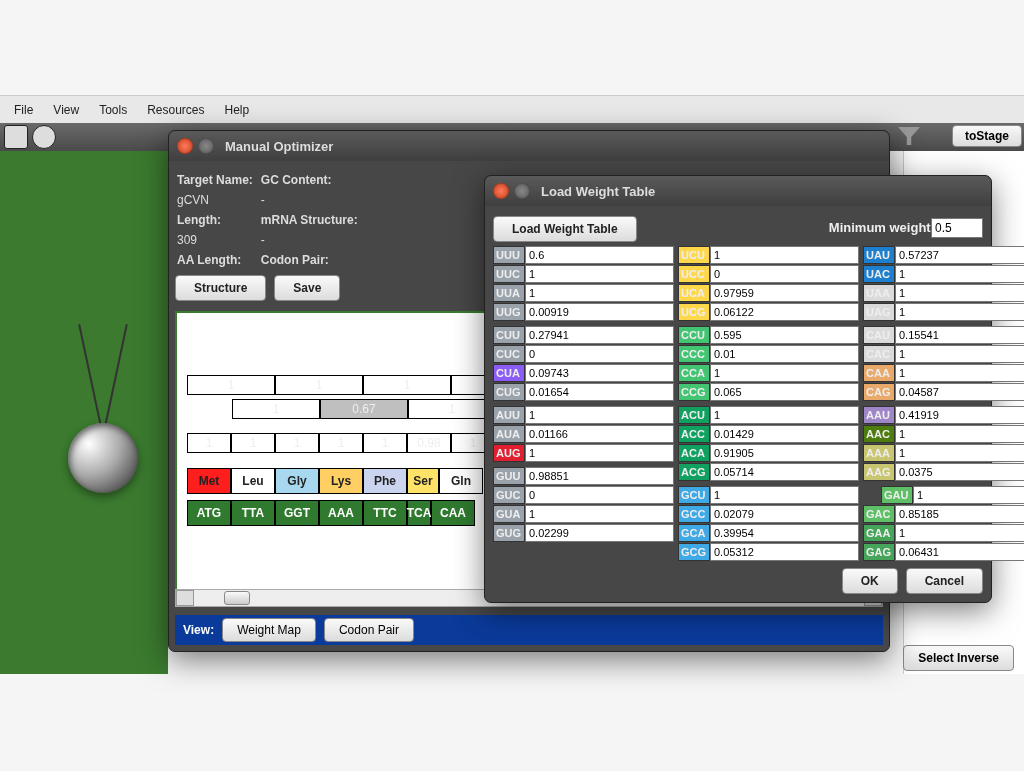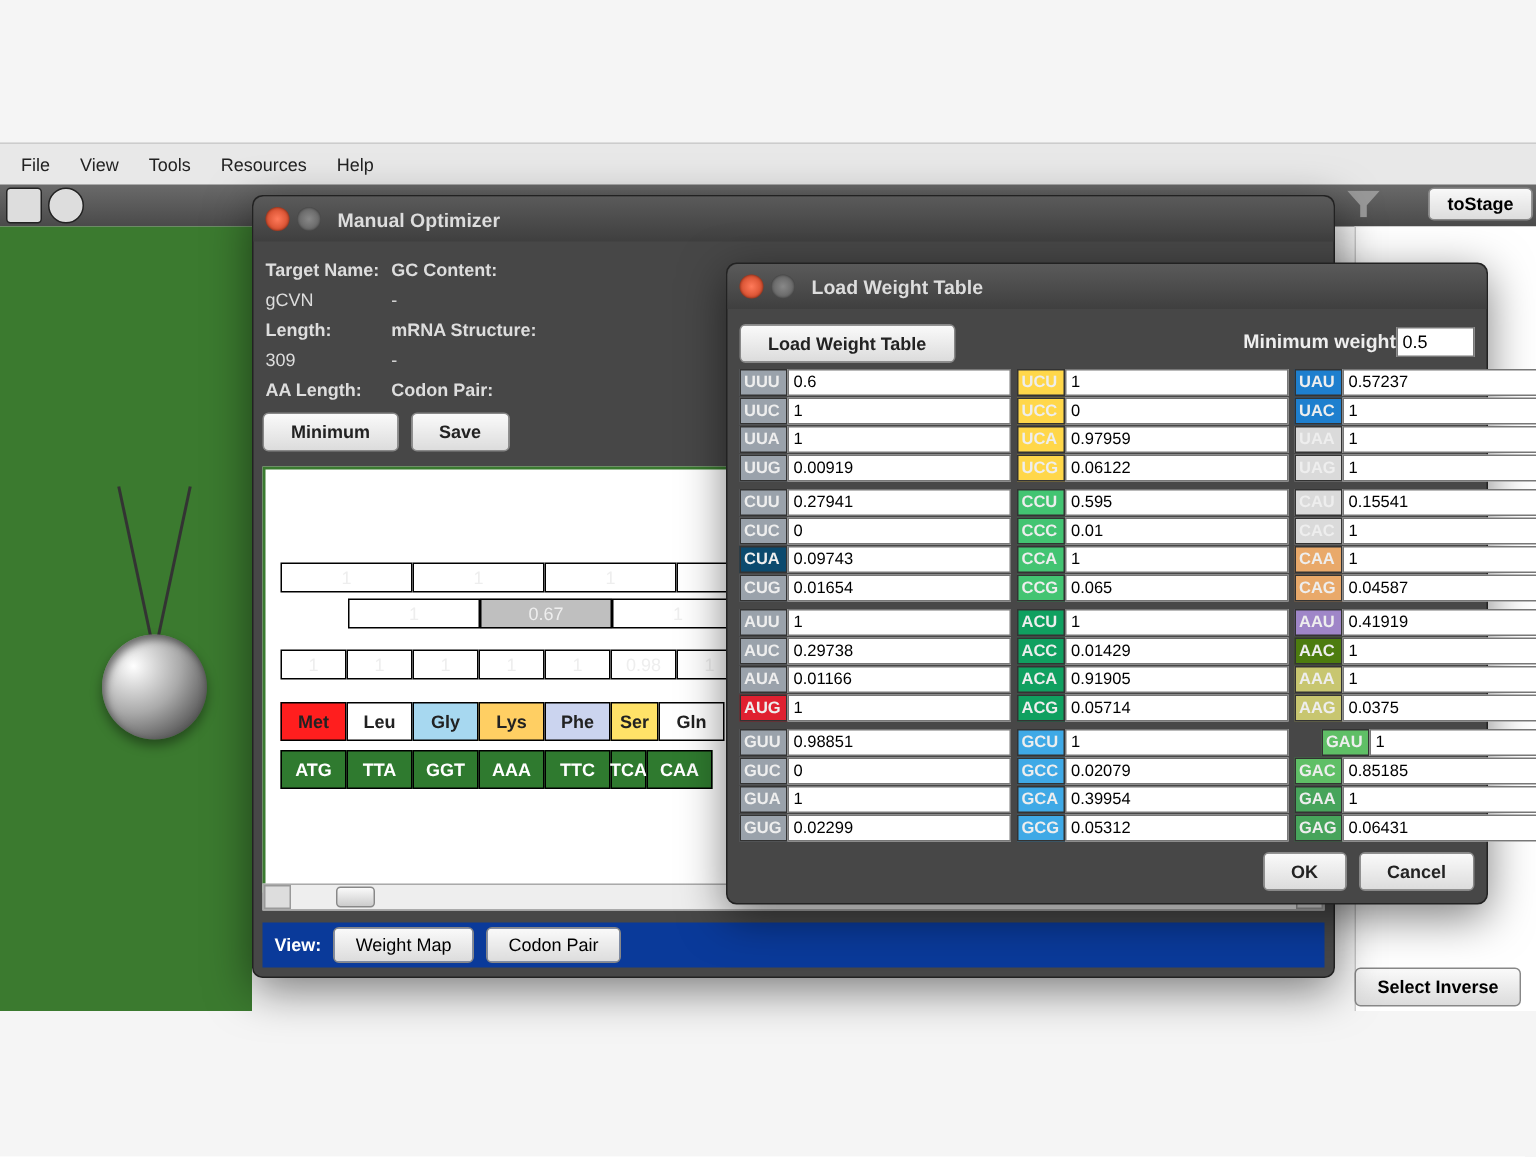--- a/index.html
+++ b/index.html
@@ -111,21 +111,21 @@
               <td><b>Codon Pair:</b></td>
             </tr>
         <tr>
               <td>103</td>
               <td>-</td>
             </tr>
       </tbody>
         </table>
     </div>
     <div class="mo-btns">
-      <button class="btn">Minimum</button>
+      <button class="btn">Structure</button>
       <button class="btn">Save</button>
     </div>
     <div class="canvas">
       <div class="row" id="row1" style="left:10px;top:62px;">
           <div class="cell" style="width: 88px; background: rgb(255, 255, 255);">1</div>
           <div class="cell" style="width: 88px; background: rgb(255, 255, 255);">1</div>
           <div class="cell" style="width: 88px; background: rgb(255, 255, 255);">1</div>
           <div class="cell" style="width: 88px; background: rgb(255, 255, 255);">0</div>
         </div>
       <div class="row" id="row2" style="left:55px;top:86px;">
@@ -205,35 +205,31 @@
           <div class="grp-gap"></div>
           <div class="codon-row">
             <div class="codon-label" style="background: rgb(154, 162, 171);">CUU</div>
             <input class="codon-val" value="0.27941" style="">
           </div>
           <div class="codon-row">
             <div class="codon-label" style="background: rgb(154, 162, 171);">CUC</div>
             <input class="codon-val" value="0" style="">
           </div>
           <div class="codon-row">
-            <div class="codon-label" style="background: #0c4a6e;">CUA</div>
+            <div class="codon-label" style="background: #8b5cf6;">CUA</div>
             <input class="codon-val" value="0.09743" style="">
           </div>
           <div class="codon-row">
             <div class="codon-label" style="background: rgb(154, 162, 171);">CUG</div>
             <input class="codon-val" value="0.01654" style="">
           </div>
           <div class="grp-gap"></div>
           <div class="codon-row">
             <div class="codon-label" style="background: rgb(154, 162, 171);">AUU</div>
             <input class="codon-val" value="1" style="">
-          </div>
-          <div class="codon-row">
-            <div class="codon-label" style="background: rgb(154, 162, 171);">AUC</div>
-            <input class="codon-val" value="0.29738" style="">
           </div>
           <div class="codon-row">
             <div class="codon-label" style="background: rgb(154, 162, 171);">AUA</div>
             <input class="codon-val" value="0.01166" style="">
           </div>
           <div class="codon-row">
             <div class="codon-label" style="background: rgb(224, 32, 48);">AUG</div>
             <input class="codon-val" value="1" style="">
           </div>
           <div class="grp-gap"></div>

